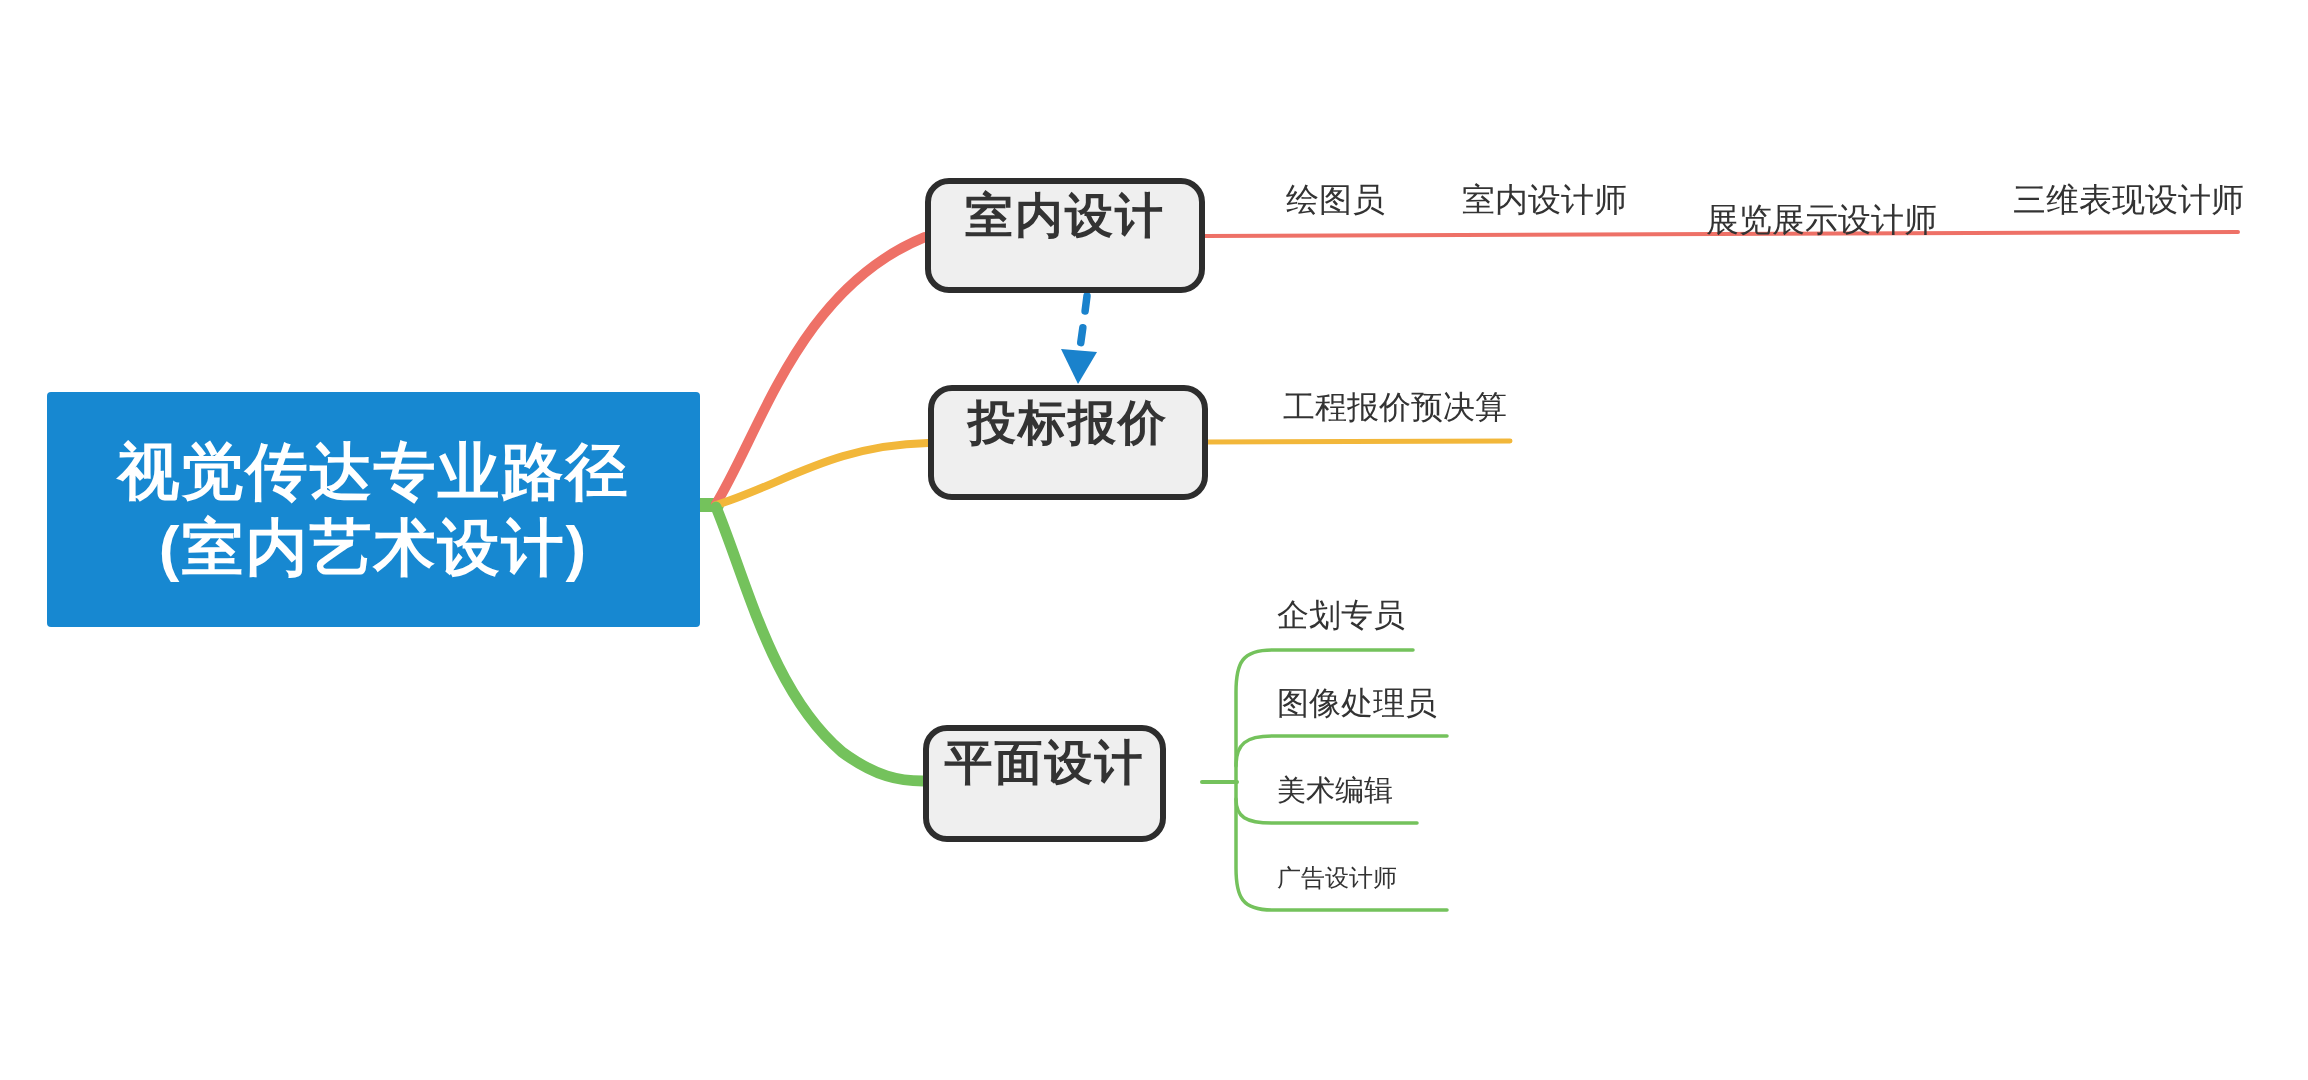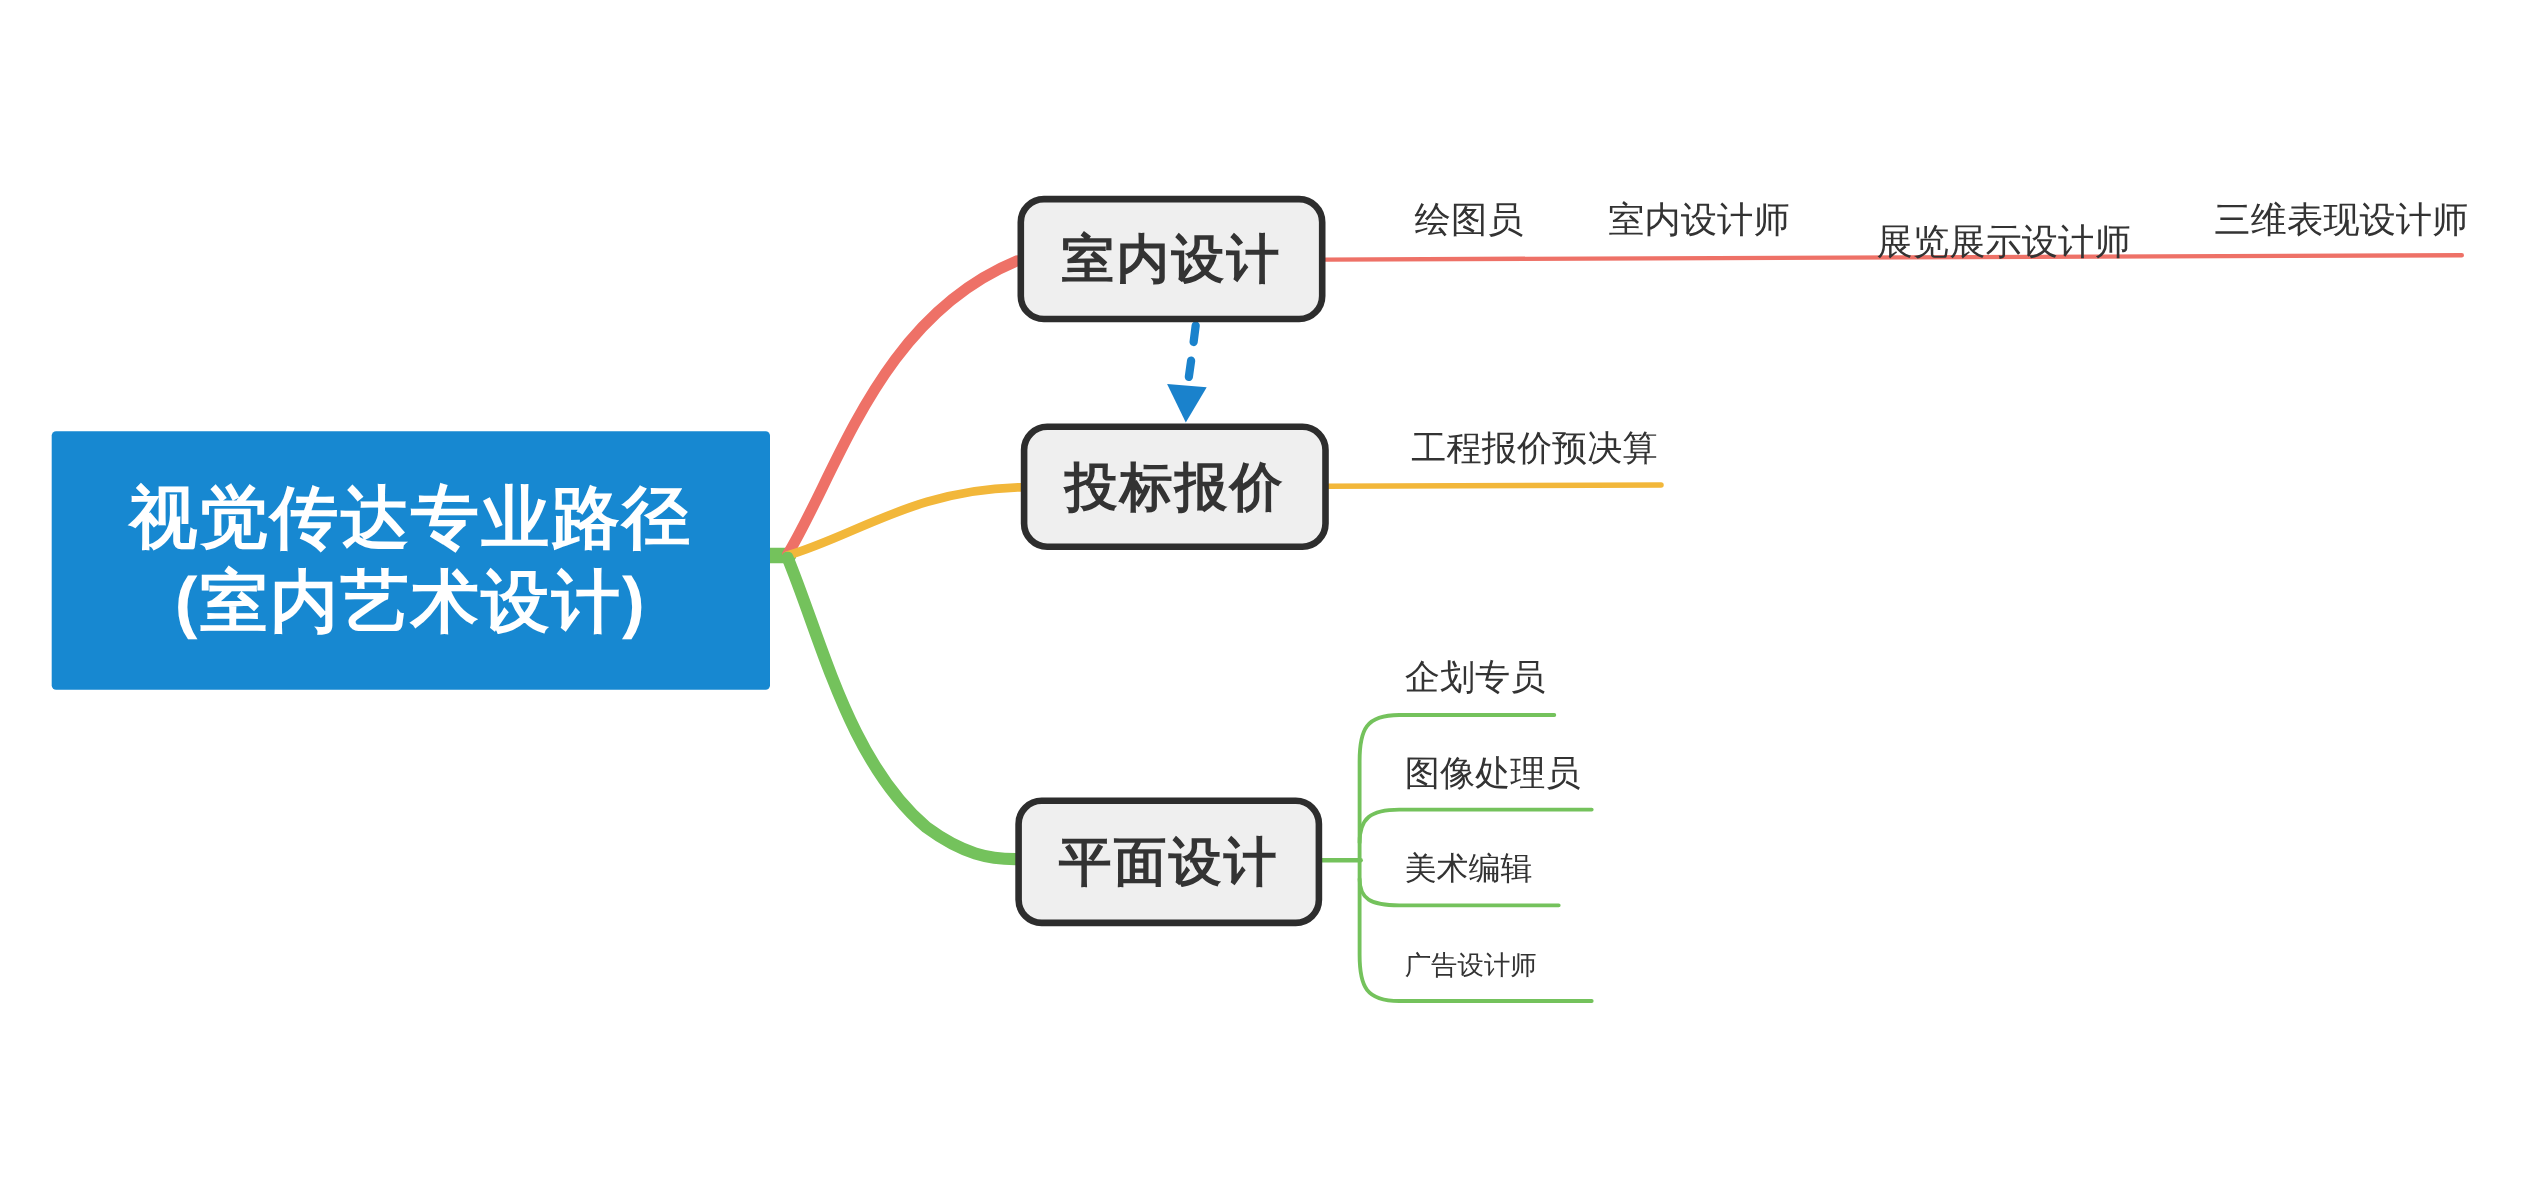--- a/index.html
+++ b/index.html
@@ -6,38 +6,38 @@
   #canvas{
     position:relative;
     width:2308px;height:1080px;
     background:#ffffff;
     font-family:"Liberation Sans","DejaVu Sans",sans-serif;
     overflow:hidden;
   }
   #wires{position:absolute;left:0;top:0;width:2308px;height:1080px;z-index:0;}
   .node{
     position:absolute;z-index:2;
-    display:flex;align-items:center;justify-content:center;
+    display:flex;justify-content:center;
     box-sizing:border-box;
   }
   .root-node{
     left:47px;top:392px;width:653px;height:235px;
     background:#1788d1;border-radius:4px;
     color:#ffffff;font-weight:700;font-size:62px;line-height:76px;
     letter-spacing:2px;text-align:center;
     flex-direction:column;
   }
   .branch-node{
     background:#efefef;border:6px solid #2d2d2d;border-radius:24px;
     color:#333333;font-weight:700;font-size:48px;letter-spacing:2px;
     width:280px;height:115px;
   }
   .node-interior{left:925px;top:178px;}
   .node-bid{left:928px;top:385px;}
-  .node-graphic{left:923px;top:725px;width:279px;height:117px;}
+  .node-graphic{left:923px;top:725px;width:243px;height:117px;}
   .leaf{
     position:absolute;z-index:2;
     color:#333333;font-size:33px;line-height:38px;white-space:nowrap;
   }
   
   .b1-l0{left:1286px;top:181px;}
   .b1-l1{left:1462px;top:181px;}
   .b1-l2{left:1706px;top:181px;margin-top:20px;}
   .b1-l3{left:2013px;top:181px;}
   

